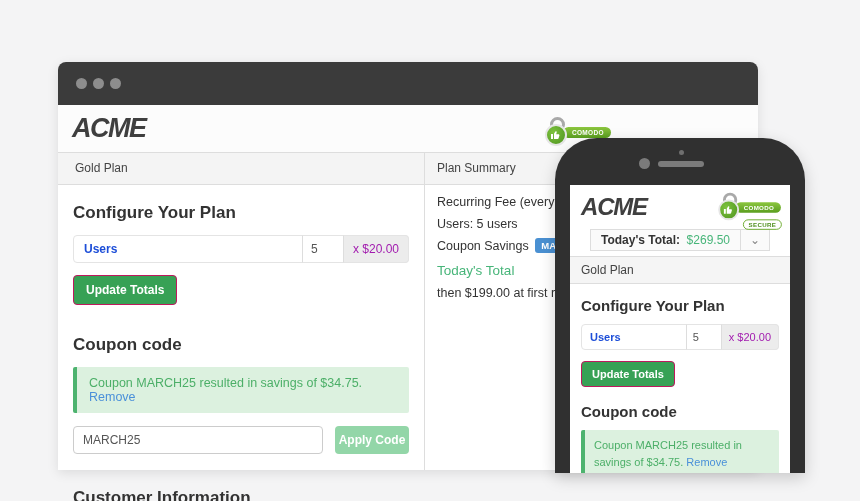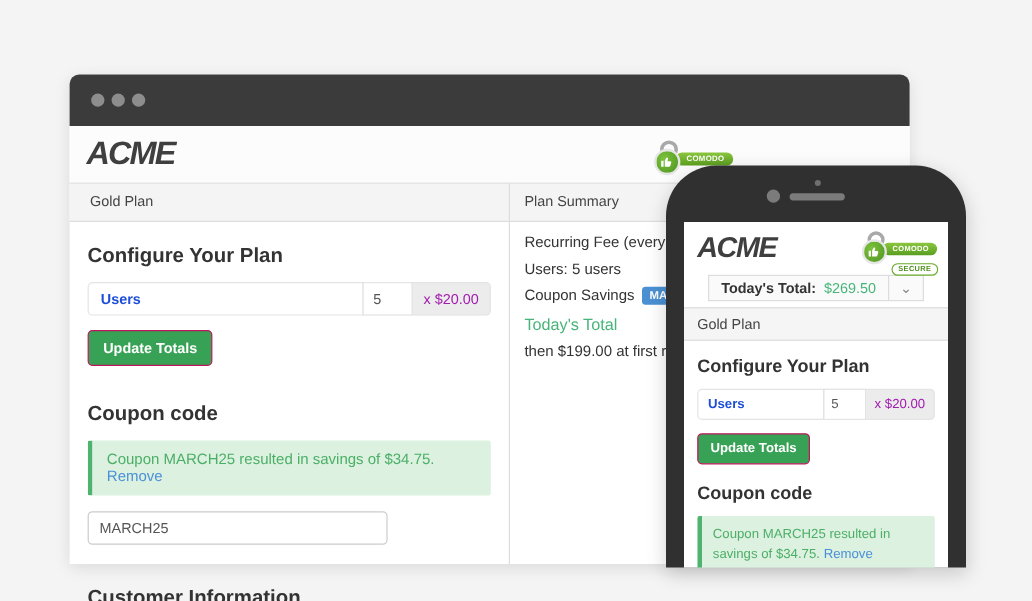--- a/index.html
+++ b/index.html
@@ -219,20 +219,21 @@
 
       <h2 class="sec mt30">Coupon code</h2>
 
       <div class="alert-success">
         <span>Coupon MARCH25 resulted in savings of $34.75.</span>
         <a href="#">Remove</a>
       </div>
 
       <div class="coupon-row">
         <input type="text" value="MARCH25" style="">
+        <button class="btn btn-light-green">Apply Code</button>
       </div>
 
       <h2 class="sec mt28">Customer Information</h2>
       
     </div>
 
     <div class="col-right">
       <div class="sum-line">Recurring Fee (every 1 month)</div>
       <div class="sum-line">Users: 5 users</div>
       <div class="sum-line">

